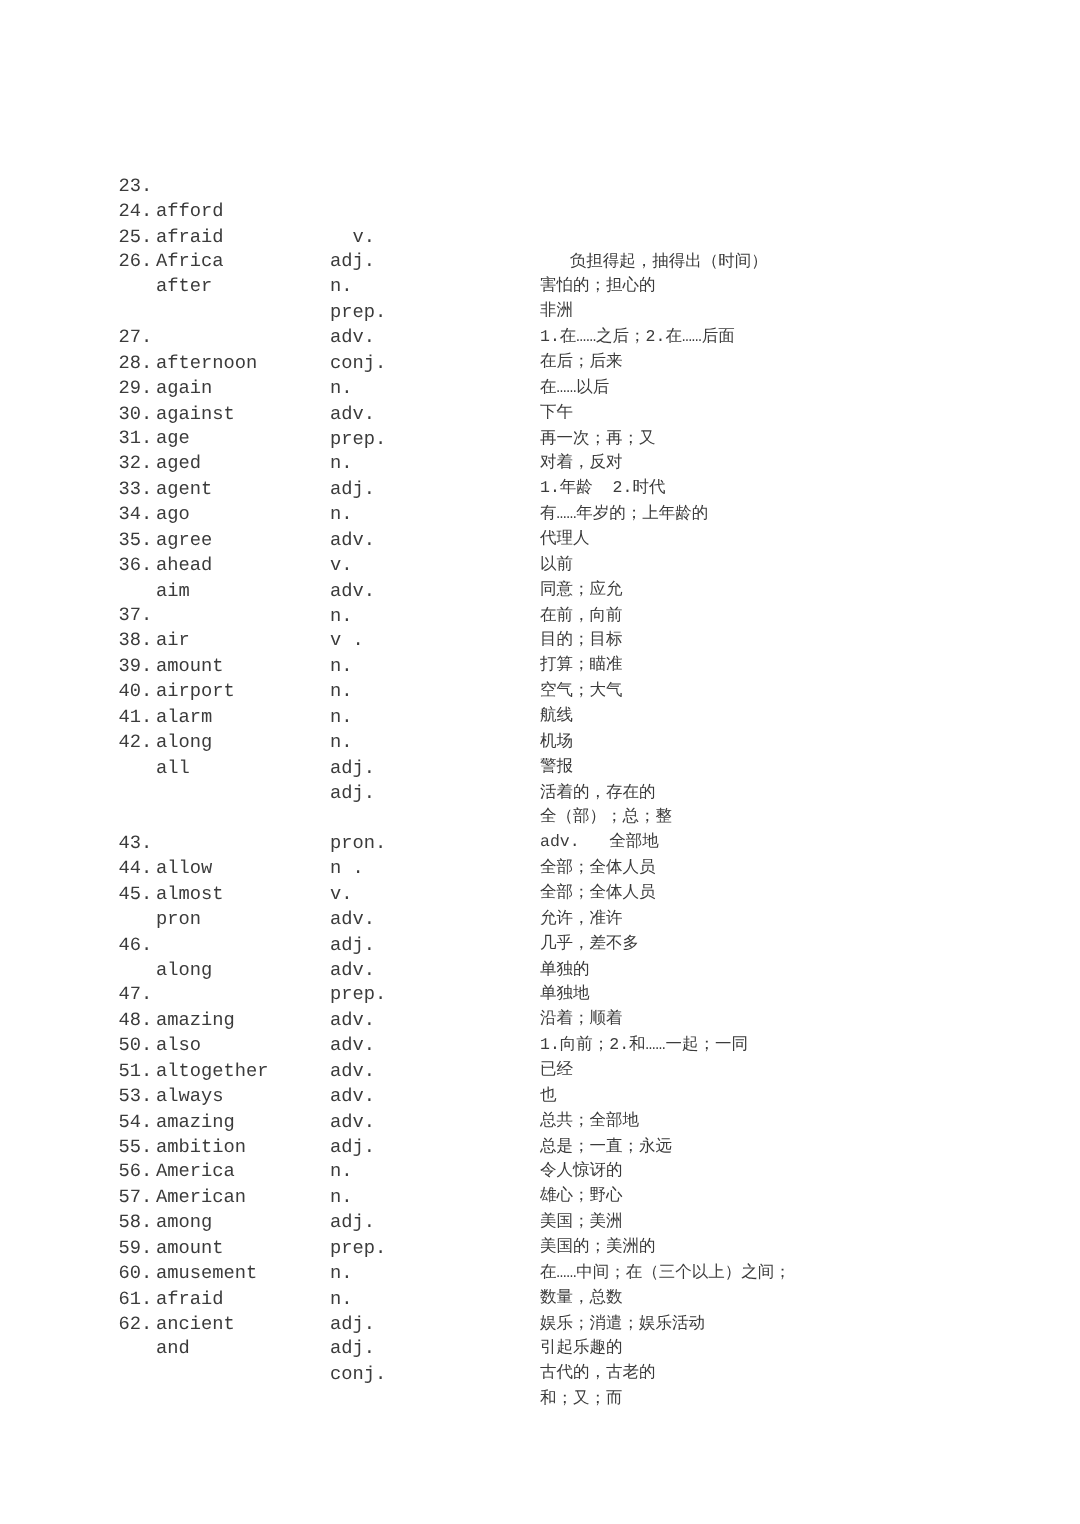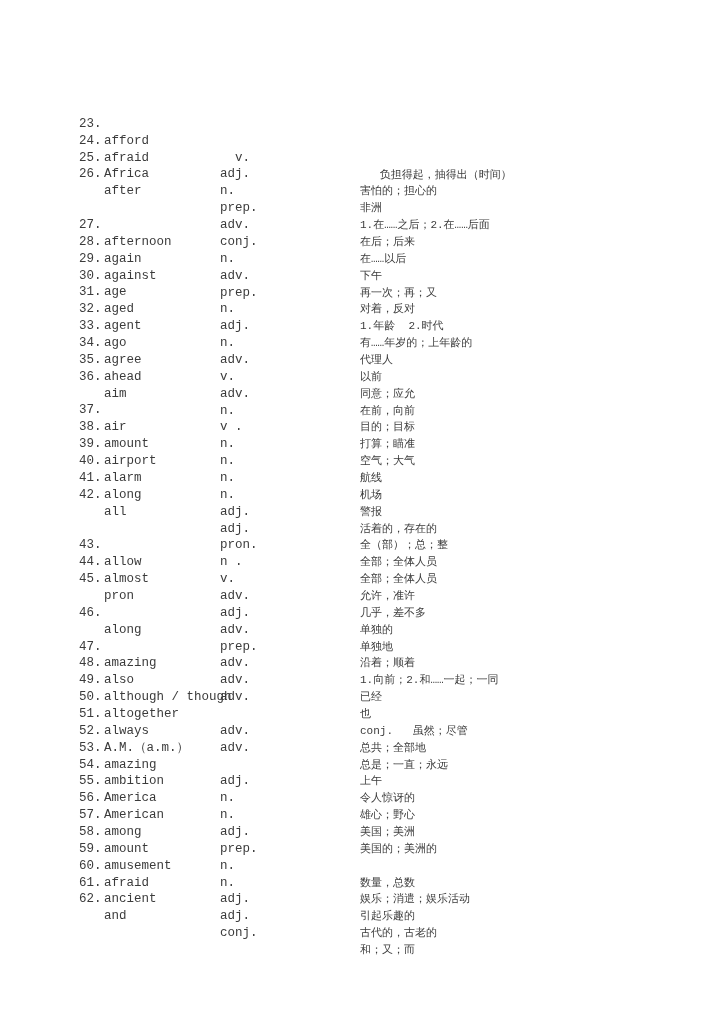--- a/index.html
+++ b/index.html
@@ -208,20 +208,26 @@
     <span class="c-meaning">活着的，存在的</span>
   </div>
 
   <div class="row">
     <span class="c-num">42.</span>
     <span class="c-word">all</span>
     <span class="c-pos">adj.</span>
     <span class="c-meaning">全（部）；总；整</span>
   </div>
 
+  <div class="row">
+    <span class="c-num"></span>
+    <span class="c-word"></span>
+    <span class="c-pos"></span>
+    <span class="c-meaning">adv.   全部地</span>
+  </div>
 
   <div class="row">
     <span class="c-num"></span>
     <span class="c-word"></span>
     <span class="c-pos">pron.</span>
     <span class="c-meaning">全部；全体人员</span>
   </div>
 
   <div class="row">
     <span class="c-num"></span>
@@ -279,47 +285,35 @@
     <span class="c-meaning">已经</span>
   </div>
 
   <div class="row">
     <span class="c-num">48.</span>
     <span class="c-word">also</span>
     <span class="c-pos">adv.</span>
     <span class="c-meaning">也</span>
   </div>
 
-  <div class="row">
-    <span class="c-num">49.</span>
-    <span class="c-word">although / though</span>
-    <span class="c-pos"></span>
-    <span class="c-meaning">conj.   虽然；尽管</span>
-  </div>
 
   <div class="row">
     <span class="c-num">50.</span>
     <span class="c-word">altogether</span>
     <span class="c-pos">adv.</span>
     <span class="c-meaning">总共；全部地</span>
   </div>
 
   <div class="row">
     <span class="c-num">51.</span>
     <span class="c-word">always</span>
     <span class="c-pos">adv.</span>
     <span class="c-meaning">总是；一直；永远</span>
   </div>
 
-  <div class="row">
-    <span class="c-num">52.</span>
-    <span class="c-word">A.M.（a.m.）</span>
-    <span class="c-pos"></span>
-    <span class="c-meaning">上午</span>
-  </div>
 
   <div class="row">
     <span class="c-num">53.</span>
     <span class="c-word">amazing</span>
     <span class="c-pos">adj.</span>
     <span class="c-meaning">令人惊讶的</span>
   </div>
 
   <div class="row">
     <span class="c-num">54.</span>
@@ -339,20 +333,21 @@
     <span class="c-num">56.</span>
     <span class="c-word">American</span>
     <span class="c-pos">adj.</span>
     <span class="c-meaning">美国的；美洲的</span>
   </div>
 
   <div class="row">
     <span class="c-num">57.</span>
     <span class="c-word">among</span>
     <span class="c-pos">prep.</span>
+    <span class="c-meaning">在……中间；在（三个以上）之间；</span>
   </div>
 
   <div class="row">
     <span class="c-num">58.</span>
     <span class="c-word">amount</span>
     <span class="c-pos">n.</span>
     <span class="c-meaning">数量，总数</span>
   </div>
 
   <div class="row">

